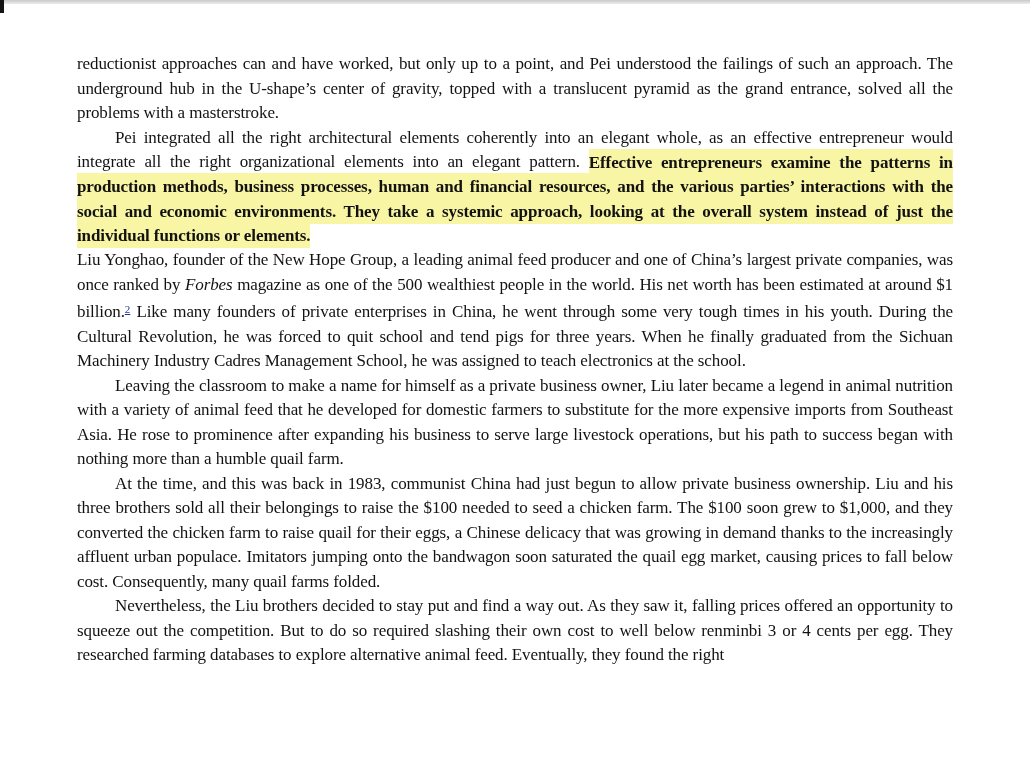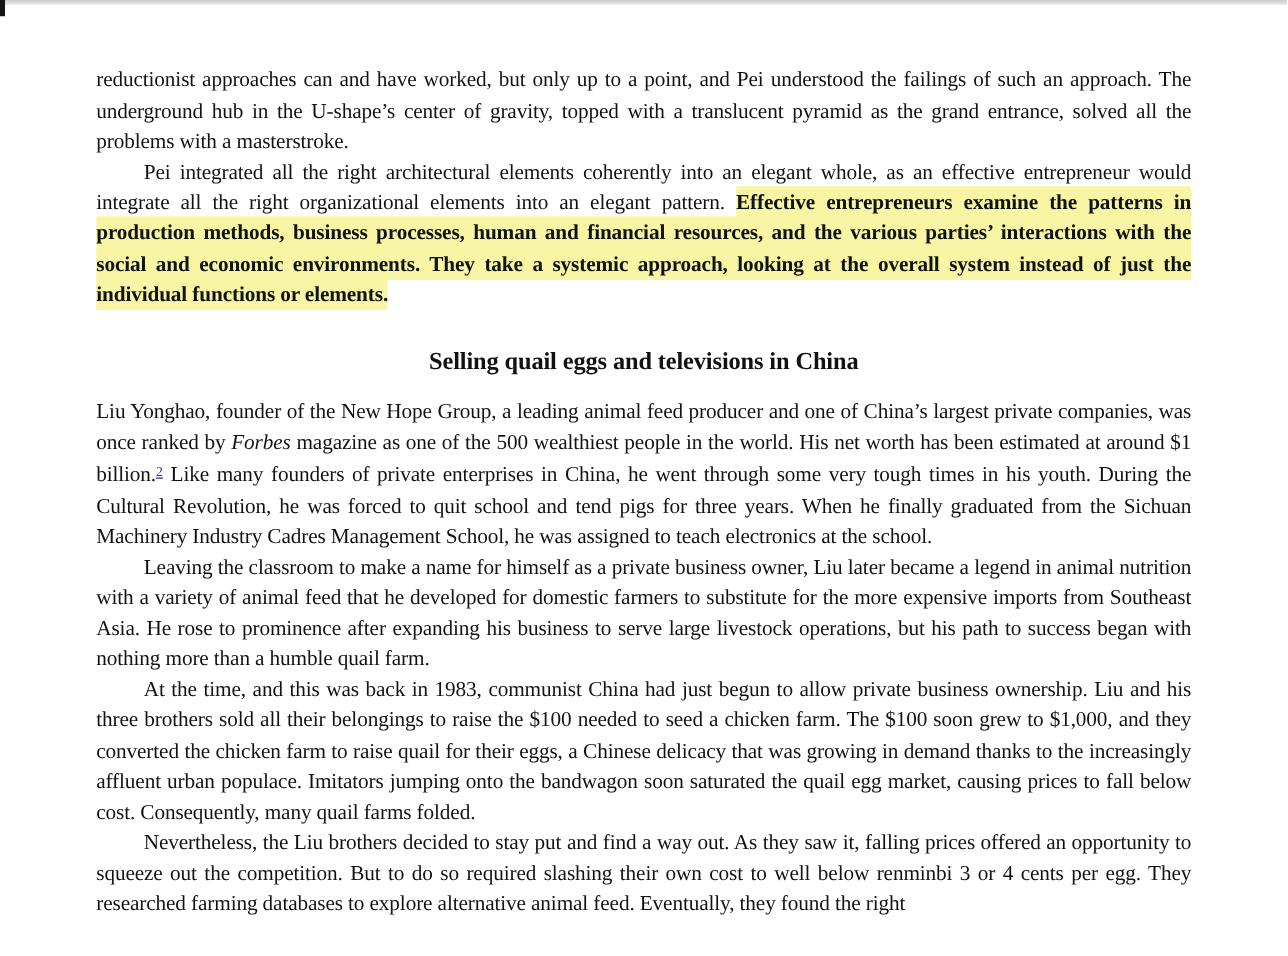--- a/index.html
+++ b/index.html
@@ -66,19 +66,18 @@
 </style>
 </head>
 <body>
 
 <div class="screen">
   <div class="top-strip" style="background: linear-gradient(rgb(201, 201, 201), rgb(237, 237, 237));"></div>
   <div class="corner-mark" style="background: rgb(20, 20, 20);"></div>
   <main class="page">
       <p class="no-indent"><span>reductionist approaches can and have worked, but only up to a point, and Pei understood the failings of such an approach. The underground hub in the U-shape’s center of gravity, topped with a translucent pyramid as the grand entrance, solved all the problems with a masterstroke.</span></p>
       <p><span>Pei integrated all the right architectural elements coherently into an elegant whole, as an effective entrepreneur would integrate all the right organizational elements into an elegant pattern. </span><mark>Effective entrepreneurs examine the patterns in production methods, business processes, human and financial resources, and the various parties’ interactions with the social and economic environments. They take a systemic approach, looking at the overall system instead of just the individual functions or elements.</mark></p>
-      <h2>Selling quail eggs and televisions in China</h2>
       <p class="no-indent"><span>Liu Yonghao, founder of the New Hope Group, a leading animal feed producer and one of China’s largest private companies, was once ranked by </span><em>Forbes</em><span> magazine as one of the 500 wealthiest people in the world. His net worth has been estimated at around $1 billion.</span><a href="#" class="fn">2</a><span> Like many founders of private enterprises in China, he went through some very tough times in his youth. During the Cultural Revolution, he was forced to quit school and tend pigs for three years. When he finally graduated from the Sichuan Machinery Industry Cadres Management School, he was assigned to teach electronics at the school.</span></p>
       <p><span>Leaving the classroom to make a name for himself as a private business owner, Liu later became a legend in animal nutrition with a variety of animal feed that he developed for domestic farmers to substitute for the more expensive imports from Southeast Asia. He rose to prominence after expanding his business to serve large livestock operations, but his path to success began with nothing more than a humble quail farm.</span></p>
       <p><span>At the time, and this was back in 1983, communist China had just begun to allow private business ownership. Liu and his three brothers sold all their belongings to raise the $100 needed to seed a chicken farm. The $100 soon grew to $1,000, and they converted the chicken farm to raise quail for their eggs, a Chinese delicacy that was growing in demand thanks to the increasingly affluent urban populace. Imitators jumping onto the bandwagon soon saturated the quail egg market, causing prices to fall below cost. Consequently, many quail farms folded.</span></p>
       <p><span>Nevertheless, the Liu brothers decided to stay put and find a way out. As they saw it, falling prices offered an opportunity to squeeze out the competition. But to do so required slashing their own cost to well below renminbi 3 or 4 cents per egg. They researched farming databases to explore alternative animal feed. Eventually, they found the right</span></p>
     </main>
 </div>
 
 </body></html>

